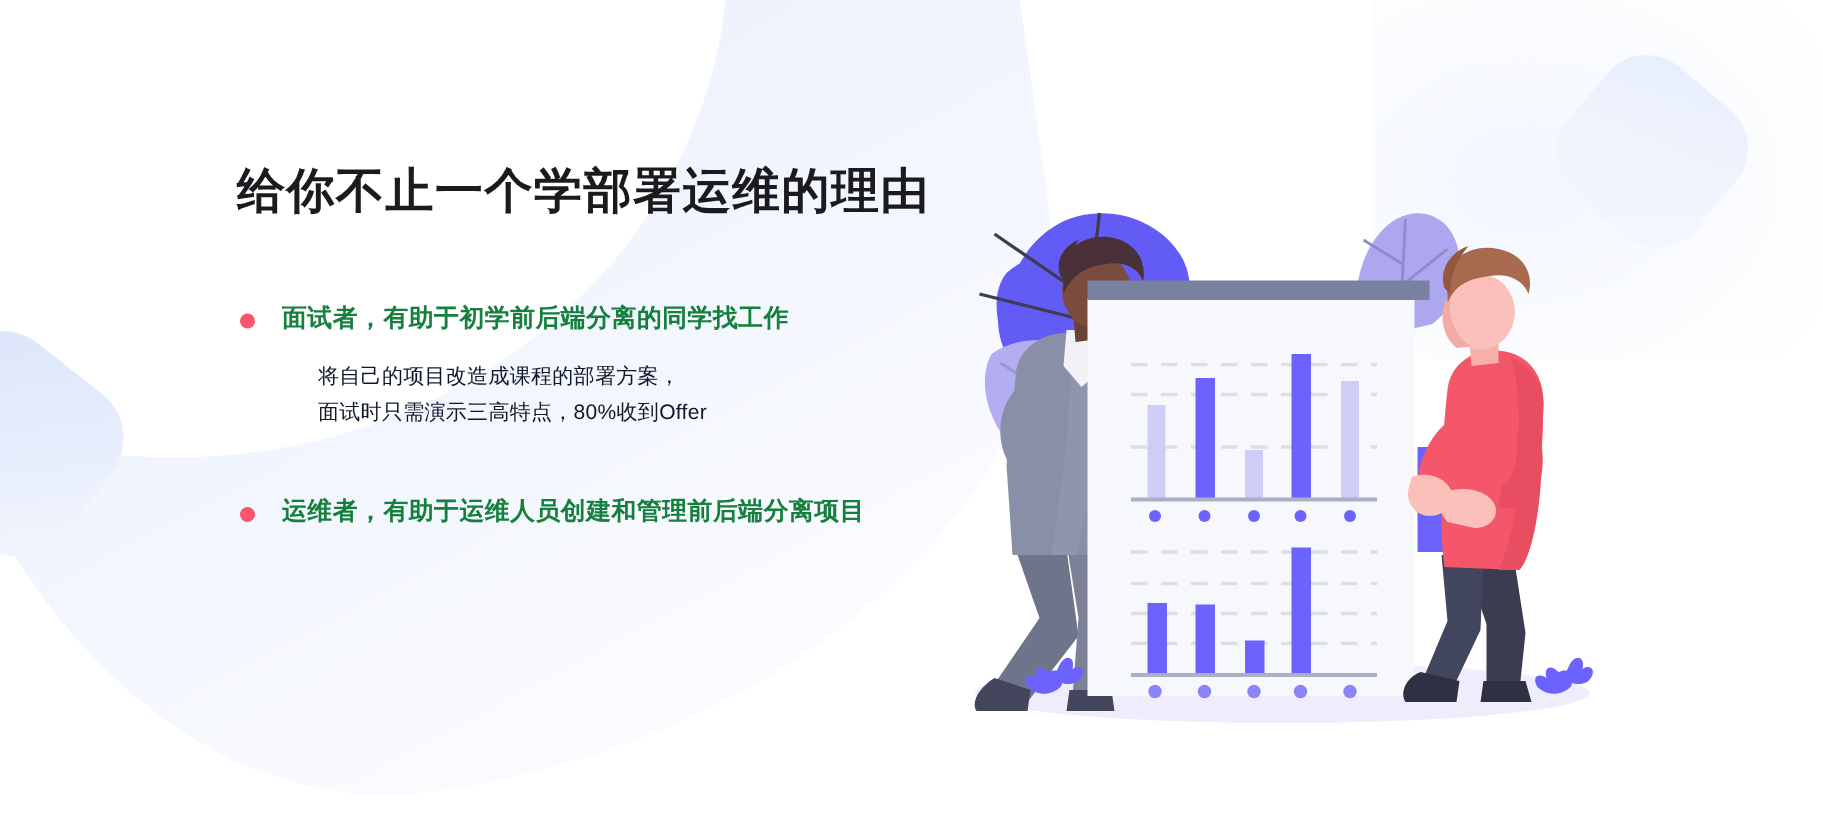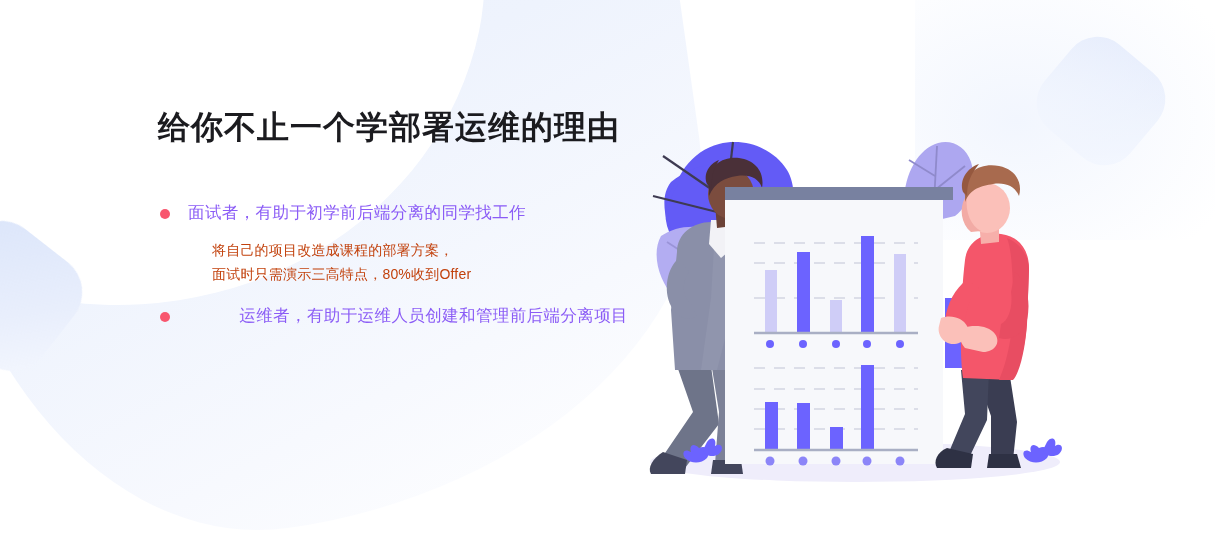--- a/index.html
+++ b/index.html
@@ -58,38 +58,38 @@
   .headline {
     font-size: 32px;
     font-weight: bold;
     color: #1b1b1f;
     letter-spacing: 1px;
     line-height: 1.2;
     white-space: nowrap;
   }
   .bullets { margin-top: 56px; }
   .bullet-item { position: relative; padding-left: 30px; }
-  .bullet-item + .bullet-item { margin-top: 18px; text-align: right; }
+  .bullet-item + .bullet-item { margin-top: 44px; }
   .bullet-dot {
     position: absolute; left: 2px; top: 7px;
     width: 10px; height: 10px; border-radius: 50%;
     background: #f8566e;
   }
   .bullet-title {
     font-size: 16.5px;
-    font-weight: normal;
-    color: #8b5cf6;
+    font-weight: bold;
+    color: #15803d;
     letter-spacing: .4px;
     line-height: 1.3;
     white-space: nowrap;
   }
   .bullet-desc { margin-top: 14px; padding-left: 24px; }
   .bullet-desc-line {
     font-size: 14px;
-    color: #c2410c;
+    color: #0f172a;
     line-height: 1.75;
     letter-spacing: .2px;
     white-space: nowrap;
   }
 
   
   .illustration { position: absolute; left: 615px; top: 112px; width: 470px; height: 400px; }
   .illustration svg { display: block; width: 470px; height: 400px; }
 </style>
 </head>

